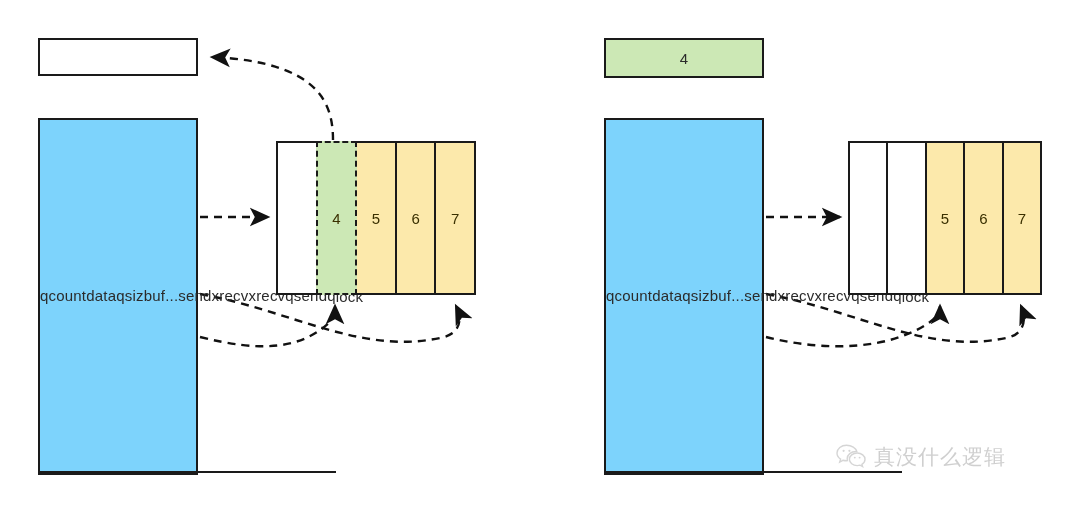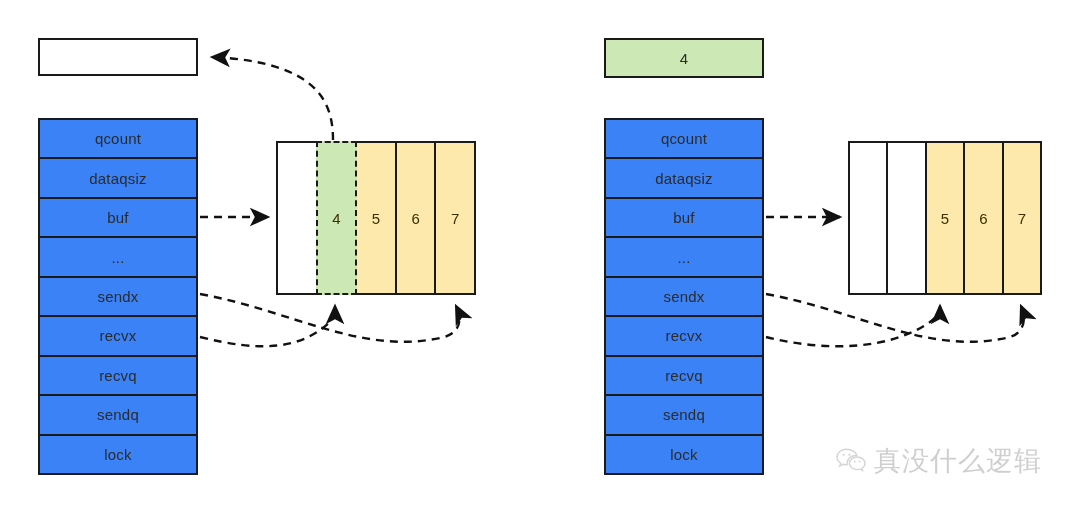--- a/index.html
+++ b/index.html
@@ -18,23 +18,23 @@
     position: absolute;
     left: 0; top: 0;
     width: 1080px;
     height: 514px;
   }
   .abs { position: absolute; box-sizing: border-box; }
 
   
   .struct {
     border: 2px solid #1a1a1a;
-    background: #3b82f6;
-    display: flex;
-    flex-direction: column;
+    background: #7dd3fc;
+    display: flex;
+    flex-direction: row;
   }
   .struct-row {
     flex: 1 1 0;
     border-bottom: 2px solid #1a1a1a;
     display: flex;
     align-items: center;
     justify-content: center;
     font-size: 15px;
     color: #2b2b2b;
     letter-spacing: .2px;
@@ -86,21 +86,21 @@
 
   
   .watermark {
     display: flex;
     align-items: center;
     gap: 8px;
     opacity: .55;
   }
   .wm-text {
     font-family: Liberation Mono, monospace;
-    font-size: 27px;
+    font-size: 21px;
     color: #a8a8a8;
     letter-spacing: 1px;
     white-space: nowrap;
   }
   svg.arrows {
     position: absolute;
     left: 0; top: 0;
     width: 1080px; height: 514px;
     pointer-events: none;
   }

